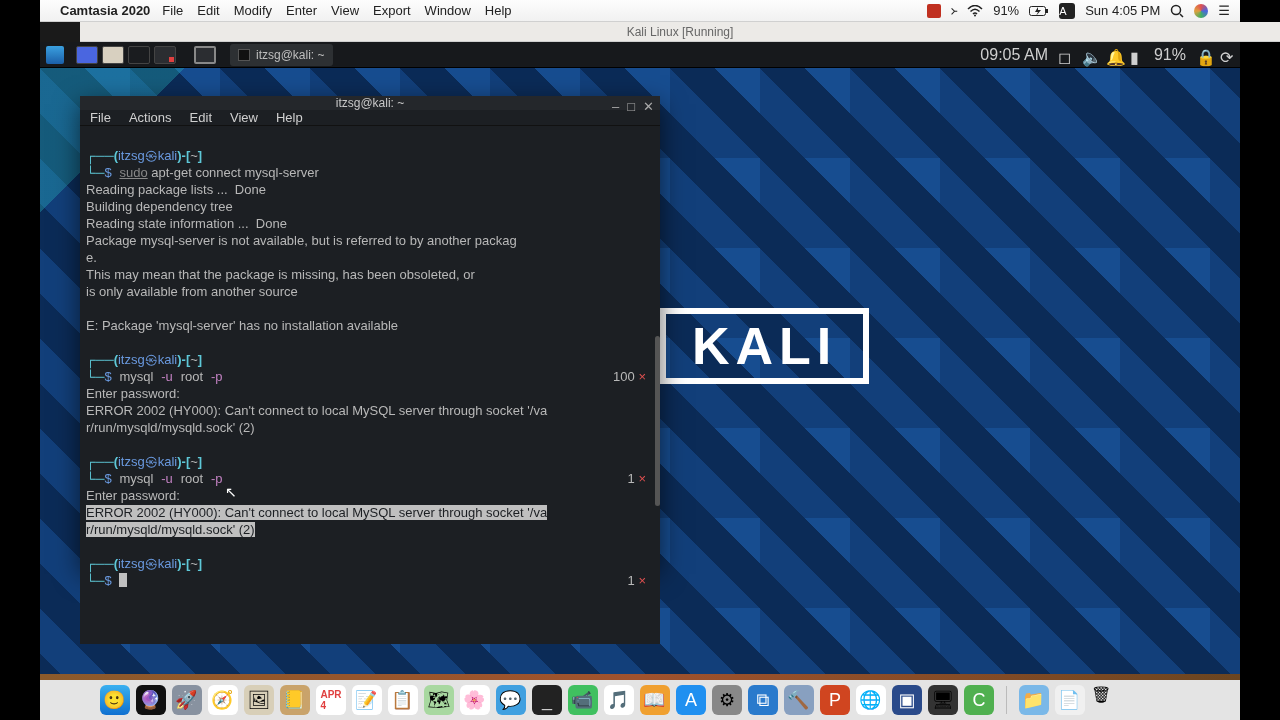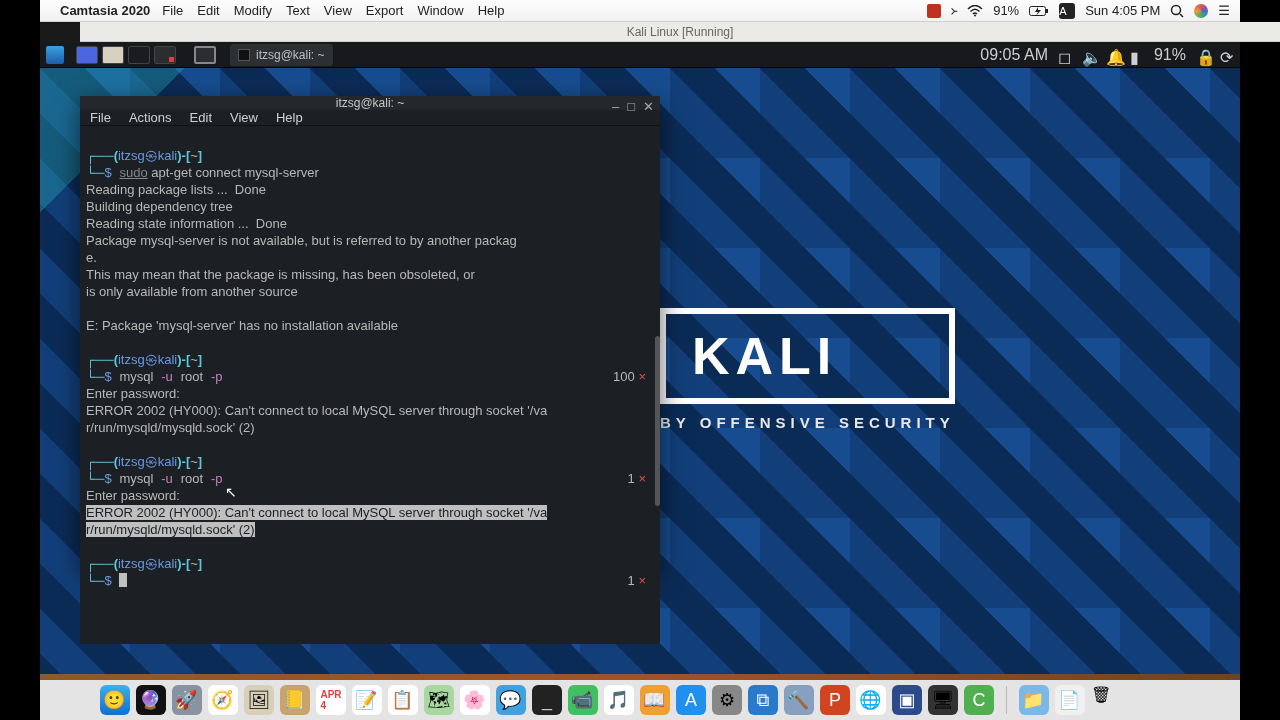--- a/index.html
+++ b/index.html
@@ -37,21 +37,21 @@
 
 
 .desktop { width:100%; height:606px; background:#0a2a55; position:relative; overflow:hidden;}
 .desktop .tri-bg { position:absolute; inset:0; background:
   linear-gradient(135deg, rgba(40,180,190,0.35) 0 8%, transparent 8%),
   linear-gradient(45deg, #0b2b57 25%, #123f7a 25% 50%, #0b2b57 50% 75%, #174d90 75%) 0 0/90px 90px,
   linear-gradient(-45deg, transparent 25%, rgba(0,0,0,0.18) 25% 50%, transparent 50% 75%, rgba(0,0,0,0.18) 75%) 0 0/90px 90px,
   #0d3366;
 }
 .kali-logo { position:absolute; left:620px; top:240px; }
-.kali-logo .box { border:6px solid #fff; padding:12px 26px; letter-spacing:6px; color:#fff; font-size:52px; font-weight:800;}
+.kali-logo .box { border:6px solid #fff; padding:2px 26px; letter-spacing:6px; color:#fff; font-size:52px; font-weight:800;}
 .kali-logo .sub { color:#e8e8e8; font-size:15px; letter-spacing:5px; margin-top:10px; font-weight:600;}
 
 
 .term-win { position:absolute; left:40px; top:28px; width:580px; height:470px; background:#1c1f23; box-shadow:0 8px 24px rgba(0,0,0,0.6); display:flex; flex-direction:column;}
 .term-title { height:22px; background:#24272b; color:#c8c8c8; font-size:12px; display:flex; align-items:center; justify-content:center; position:relative;}
 .term-title .win-btns{position:absolute;right:6px;top:3px;display:flex;gap:8px;font-size:13px;color:#aaa;}
 .term-menu { height:24px; background:#1c1f23; color:#d0d0d0; font-size:13px; display:flex; align-items:center; padding:0 10px; gap:18px; border-bottom:1px solid #111;}
 .term-body { flex:1; background:#1c1f23; padding:4px 6px; font-family:"DejaVu Sans Mono","Menlo",monospace; font-size:13px; line-height:17px; color:#b8b8b8; position:relative; white-space:pre-wrap; word-break:break-all;}
 .term-body .c-cyan{color:#5ec8d8;font-weight:600;}
 .term-body .c-blue{color:#6a9ae0;}
@@ -75,21 +75,21 @@
 <body>
 
 <div class="letterbox">
 
   <div class="mac-menubar">
     <span class="apple"></span>
     <span class="app-name">Camtasia 2020</span>
     <span class="menu-item">File</span>
     <span class="menu-item">Edit</span>
     <span class="menu-item">Modify</span>
-    <span class="menu-item">Text</span>
+    <span class="menu-item">Enter</span>
     <span class="menu-item">View</span>
     <span class="menu-item">Export</span>
     <span class="menu-item">Window</span>
     <span class="menu-item">Help</span>
     <span class="spacer"></span>
     <span class="right-item red-sq"></span>
     <span class="right-item">᚛</span>
     <span class="right-item">
       <svg width="16" height="12" viewBox="0 0 16 12">
           <path d="M1 4 Q8 -3 15 4 M3.5 6.5 Q8 2 12.5 6.5 M6 9 Q8 7 10 9" stroke="#222" stroke-width="1.5" fill="none"></path>
@@ -142,21 +142,20 @@
       <span>91%</span>
       <span class="ico">🔒</span>
       <span class="ico">⟳</span>
     </div>
   </div>
 
   <div class="desktop">
     <div class="tri-bg"></div>
     <div class="kali-logo">
       <div class="box">KALI</div>
-      <div class="sub">BY OFFENSIVE SECURITY</div>
     </div>
 
     <div class="term-win">
       <div class="term-title">
         <span>itzsg@kali: ~</span>
         <span class="win-btns">
           <span>–</span>
           <span>□</span>
           <span>✕</span>
         </span>

